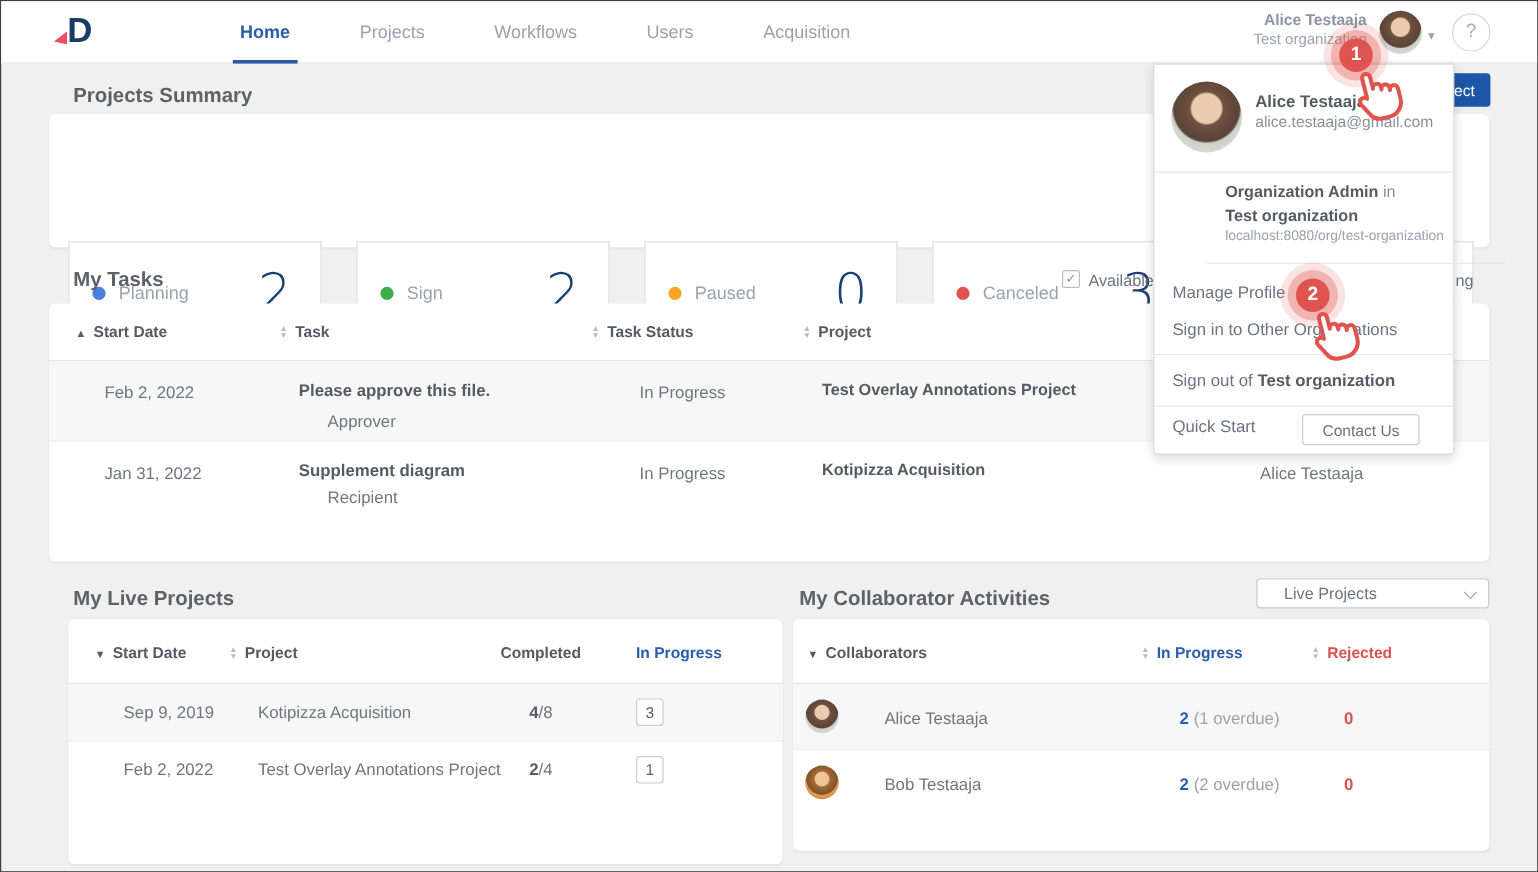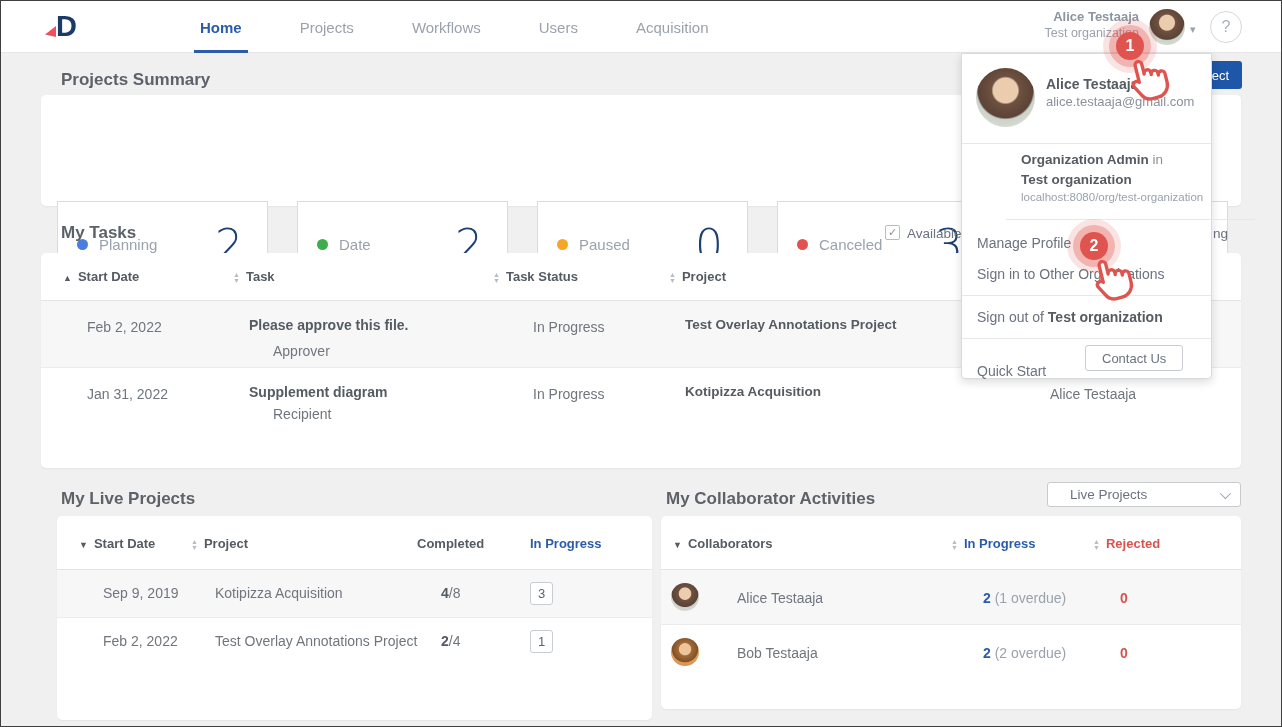--- a/index.html
+++ b/index.html
@@ -102,21 +102,21 @@
   <button class="abs btn-primary" style="left:1120px; top:60px; width:121px;">New Project</button>
 
   <div class="abs panel" style="left:40px; top:94px; width:1200px; height:111px;">
     <div class="card" style="left:16px;">
       <span class="card-dot" style="background: rgb(74, 125, 224);"></span>
       <span class="card-label">Planning</span>
       <span class="card-count">2</span>
     </div>
     <div class="card" style="left:256px;">
       <span class="card-dot" style="background: rgb(60, 174, 75);"></span>
-      <span class="card-label">Date</span>
+      <span class="card-label">Sign</span>
       <span class="card-count">2</span>
     </div>
     <div class="card" style="left:496px;">
       <span class="card-dot" style="background: rgb(246, 166, 35);"></span>
       <span class="card-label">Paused</span>
       <span class="card-count">0</span>
     </div>
     <div class="card" style="left:736px;">
       <span class="card-dot" style="background: rgb(226, 83, 79);"></span>
       <span class="card-label">Canceled</span>
@@ -219,21 +219,21 @@
     <div class="abs" style="left:0; top:90px; width:100%; height:76px; border-bottom:1px solid #e7e7e9;margin-left:44px;">
       <span class="abs" style="left:15px; top:8px; font-size:13.5px; color:#8a919b;"><b style="color:#555b63;">Organization Admin</b> <span>in</span></span>
       <span class="abs" style="left:15px; top:28px; font-size:13.5px; font-weight:700; color:#555b63;">Test organization</span>
       <span class="abs" style="left:15px; top:47px; font-size:11.5px; color:#9aa2ae;">localhost:8080/org/test-organization</span>
     </div>
     <div class="abs menu-item" style="left:15px; top:181px;">Manage Profile</div>
     <div class="abs menu-item" style="left:15px; top:212px;">Sign in to Other Organizations</div>
     <div class="abs menu-div" style="left:0; top:241px; width:100%;"></div>
     <div class="abs menu-item" style="left:15px; top:255px;"><span>Sign out of</span> <b style="color:#555b63;">Test organization</b></div>
     <div class="abs menu-div" style="left:0; top:284px; width:100%;"></div>
-    <div class="abs menu-item" style="left:15px; top:309px;">Quick Start</div>
+    <div class="abs menu-item" style="left:15px; top:293px;">Quick Start</div>
     <button class="abs btn-outline" style="left:123px; top:291px;">Contact Us</button>
   </div>
 
   <div class="pulse" style="left:1129px; top:45px;">
     <span class="ring2"></span>
       <span class="ring1"></span>
     <span class="core">1</span>
   </div>
   <svg class="hand" style="left:1124px; top:52px; transform:rotate(-14deg);" width="46" height="54" viewBox="0 0 40 48">
     <path d="M12 23 V9 a3 3 0 0 1 6 0 v9 a3 3 0 0 1 6 0 v2 a3 3 0 0 1 6 0 v2 a3 3 0 0 1 6 0 v8 a11 11 0 0 1 -11 11 h-5 a10 10 0 0 1 -9 -5.8 L6.5 27 a3.1 3.1 0 0 1 5.5 -2.8 z" fill="#ffffff" stroke="#e0544f" stroke-width="3" stroke-linejoin="round" stroke-linecap="round"></path>

